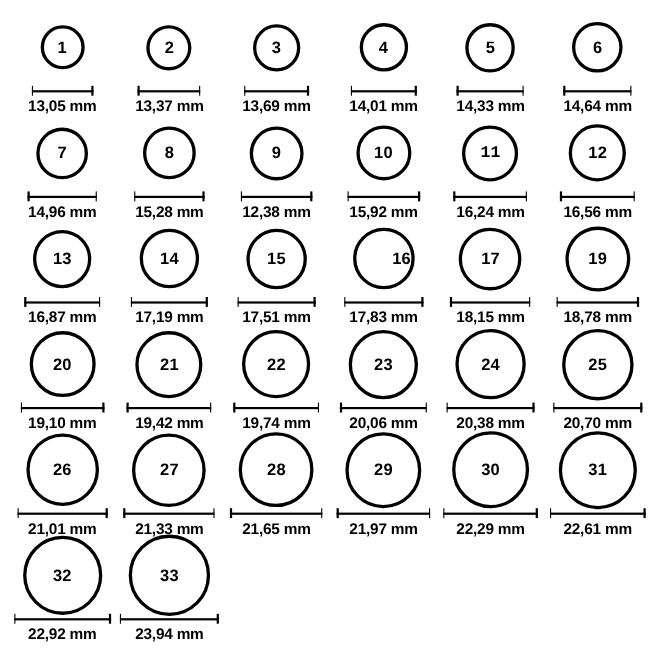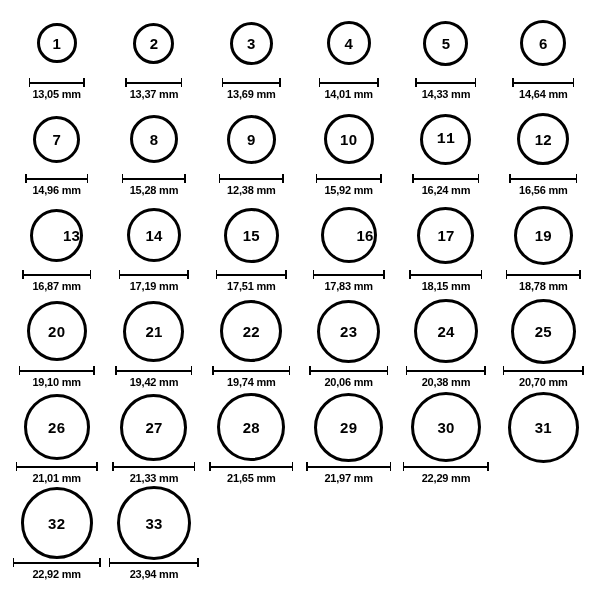--- a/index.html
+++ b/index.html
@@ -80,21 +80,21 @@
     position: absolute;
     top: 0;
     width: 1.5px;
     height: 9px;
     background: #000000;
   }
   .bar .tick.left { left: 0; }
   .bar .tick.right { right: 0; }
   .mm {
     margin-top: 2px;
-    font-size: 11px;
+    font-size: 14px;
     font-weight: bold;
     letter-spacing: -0.2px;
     white-space: nowrap;
     color: #000000;
   }
 </style>
 </head>
 <body>
 
 <div id="chart">
@@ -262,21 +262,21 @@
         <div class="measure">
           <div class="bar" style="width: 68px;">
             <span class="tick left"></span>
             <span class="tick right"></span>
           </div>
           <div class="mm">16,56 mm</div>
         </div>
       </div>
       <div class="cell">
         <div class="ring-wrap">
-          <div class="ring" style="width: 53px; height: 53px; justify-content: flex-end;">
+          <div class="ring" style="width: 53px; height: 53px;">
             <span class="ring-label">13</span>
           </div>
         </div>
         <div class="measure">
           <div class="bar" style="width: 69px;">
             <span class="tick left"></span>
             <span class="tick right"></span>
           </div>
           <div class="mm">16,87 mm</div>
         </div>
@@ -503,20 +503,27 @@
             <span class="tick right"></span>
           </div>
           <div class="mm">22,29 mm</div>
         </div>
       </div>
       <div class="cell">
         <div class="ring-wrap">
           <div class="ring" style="width: 71px; height: 71px;">
             <span class="ring-label">31</span>
           </div>
+        </div>
+        <div class="measure">
+          <div class="bar" style="width: 87px;">
+            <span class="tick left"></span>
+            <span class="tick right"></span>
+          </div>
+          <div class="mm">22,61 mm</div>
         </div>
       </div>
       <div class="cell">
         <div class="ring-wrap">
           <div class="ring" style="width: 72px; height: 72px;">
             <span class="ring-label">32</span>
           </div>
         </div>
         <div class="measure">
           <div class="bar" style="width: 88px;">

